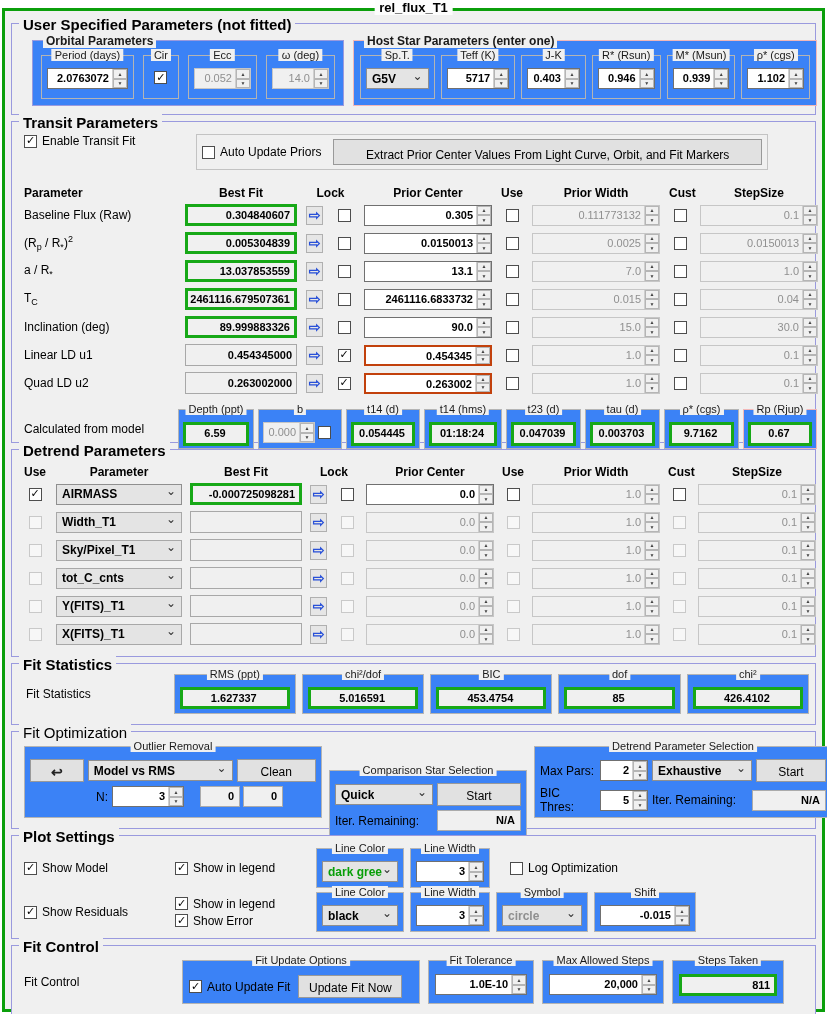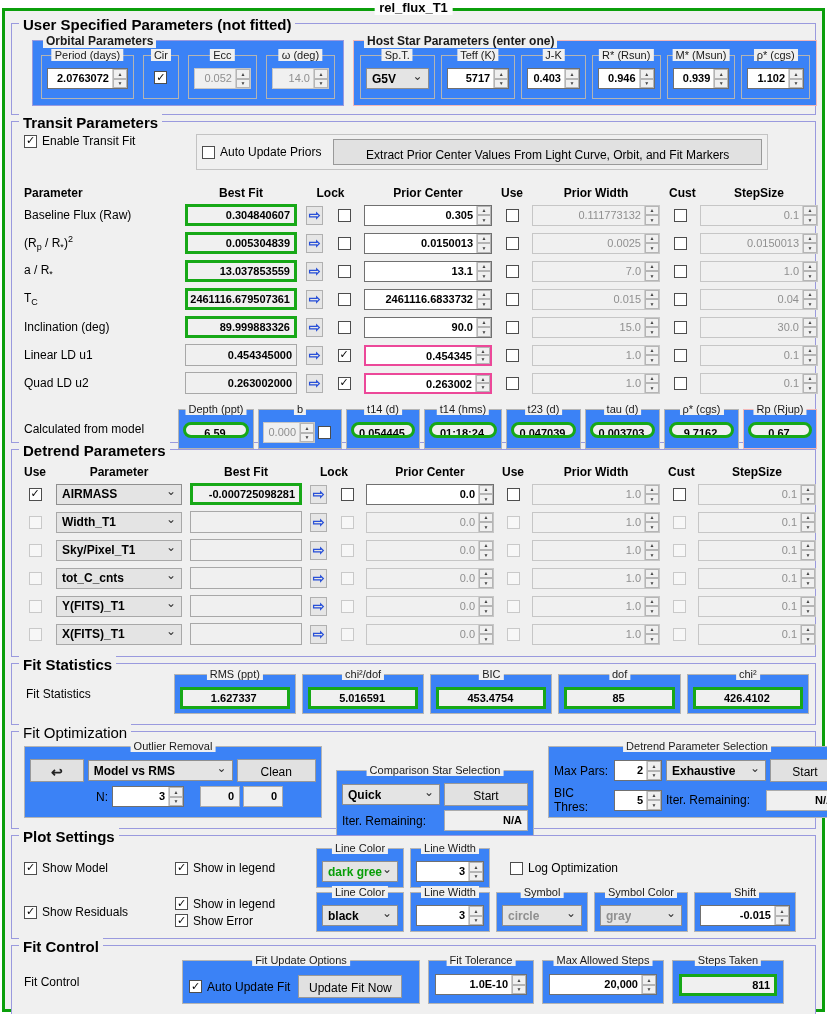--- a/index.html
+++ b/index.html
@@ -41,21 +41,21 @@
   .spin .v{flex:1;text-align:right;padding:3px 3px 0 2px;font-size:11px;font-weight:bold;
     overflow:hidden;white-space:nowrap;}
   .spin .ud{width:14px;display:flex;flex-direction:column;border-left:1px solid #cfcfcf;}
   .spin .ud i{flex:1;font-style:normal;text-align:center;background:#f0f0f0;border:1px solid #b5b5b5;
     box-sizing:border-box;position:relative;}
   .spin .ud i::before{font-size:5px;color:#444;position:absolute;left:50%;top:50%;transform:translate(-50%,-50%);}
   .spin .ud i:first-child::before{content:"▲";}
   .spin .ud i:last-child::before{content:"▼";}
   .spin.disabled{background:#f0f0f0;border-color:#c6c6c6;}
   .spin.disabled .v{color:#8f8f8f;font-weight:normal;}
-  .spin.hl{border:2px solid #ec4899;}
+  .spin.hl{border:2px solid #c2410c;}
 
   
   .vbox{height:22px;border:1px solid #a8a8a8;background:#f0f0f0;box-sizing:border-box;
     padding:4px 4px 0 2px;text-align:right;font-size:11px;font-weight:bold;overflow:hidden;white-space:nowrap;}
   .vbox.green{border:3px solid #17a817;padding-top:2px;}
   .vbox.center{text-align:center;}
   .flat{height:21px;border:1px solid #ababab;background:#f0f0f0;box-sizing:border-box;
     padding:3px 5px 0 2px;text-align:right;font-size:11px;font-weight:bold;overflow:hidden;}
 
   .btn{background:#e1e1e1;border:1px solid #999;text-align:center;height:23px;box-sizing:border-box;
@@ -78,21 +78,21 @@
   .plabel{font-size:12px;white-space:nowrap;overflow:hidden;}
   .plabel sub,.plabel sup{font-size:9px;}
   .drow.off .cb{border-color:#c9c9c9;background:#f7f7f7;}
   .drow.off .spin.prior{background:#f0f0f0;border-color:#c6c6c6;}
   .drow.off .spin.prior .v{color:#8f8f8f;font-weight:normal;}
   .drow.off .combo{border-color:#a8a8a8;}
 
   .calcrow{display:grid;grid-template-columns:150px 76px 84px 74px 78px 75px 75px 75px 74px;
     column-gap:4px;margin-top:12px;padding-left:12px;align-items:center;}
   .calcrow .fg{height:40px;padding:12px 4px 4px 4px;}
-  .calcrow .vbox{height:16px;border-radius:8px;}
+  .calcrow .vbox{height:24px;}
 
   
   .row{display:flex;align-items:center;}
   .gap4{gap:4px;}
 
   #sec-user{height:92px;margin-top:12px;}
   #sec-user .inner{display:flex;gap:9px;padding:16px 0 0 20px;}
   #g-orbital{width:312px;height:66px;padding:14px 8px 4px 8px;display:flex;gap:9px;}
   #g-hoststar{width:464px;height:66px;padding:14px 6px 4px 6px;display:flex;gap:6px;}
   #g-orbital .fg,#g-hoststar .fg{height:44px;padding:12px 5px 4px 5px;}
@@ -105,21 +105,21 @@
 
   #sec-detrend{height:208px;}
   #sec-detrend .thead{margin-top:14px;}
 
   #sec-stats{height:62px;}
   #sec-stats .inner{display:flex;align-items:center;padding:10px 0 0 14px;}
   #sec-stats .slabel{width:150px;}
   #sec-stats .fg{width:124px;height:40px;padding:12px 5px 4px 5px;margin-right:6px;}
 
   #sec-opt{height:98px;}
-  #sec-opt .inner{display:flex;gap:14px;padding:14px 0 0 12px;}
+  #sec-opt .inner{display:flex;gap:7px;padding:14px 0 0 12px;}
   #sec-opt .fg{height:72px;padding:12px 5px 4px 5px;}
   #g-outlier{width:298px;} #g-comp{width:198px;margin-top:24px;} #g-dsel{width:298px;}
   #sec-opt .row{margin-bottom:4px;}
 
   #sec-plot{height:104px;}
   #sec-plot .inner{padding:10px 0 0 12px;}
   #sec-plot .prow{display:flex;align-items:center;gap:6px;height:44px;}
   #sec-plot .fg{height:40px;padding:12px 5px 4px 5px;}
   .w145{width:145px;} .w135{width:135px;}
   .stack{display:flex;flex-direction:column;gap:3px;width:135px;}
@@ -940,27 +940,20 @@
               </span>
           </div>
         </div>
         <div class="fg" style="width:92px">
           <div class="fg-title">Symbol</div>
           <div class="combo disabled">
             <span class="val">circle</span>
             <span class="chev"></span>
           </div>
         </div>
-        <div class="fg" style="width:94px">
-          <div class="fg-title">Symbol Color</div>
-          <div class="combo disabled">
-            <span class="val">gray</span>
-            <span class="chev"></span>
-          </div>
-        </div>
         <div class="fg" style="width:102px">
           <div class="fg-title">Shift</div>
           <div class="spin">
             <span class="v">-0.015</span>
             <span class="ud">
                 <i></i>
                 <i></i>
               </span>
           </div>
         </div>

